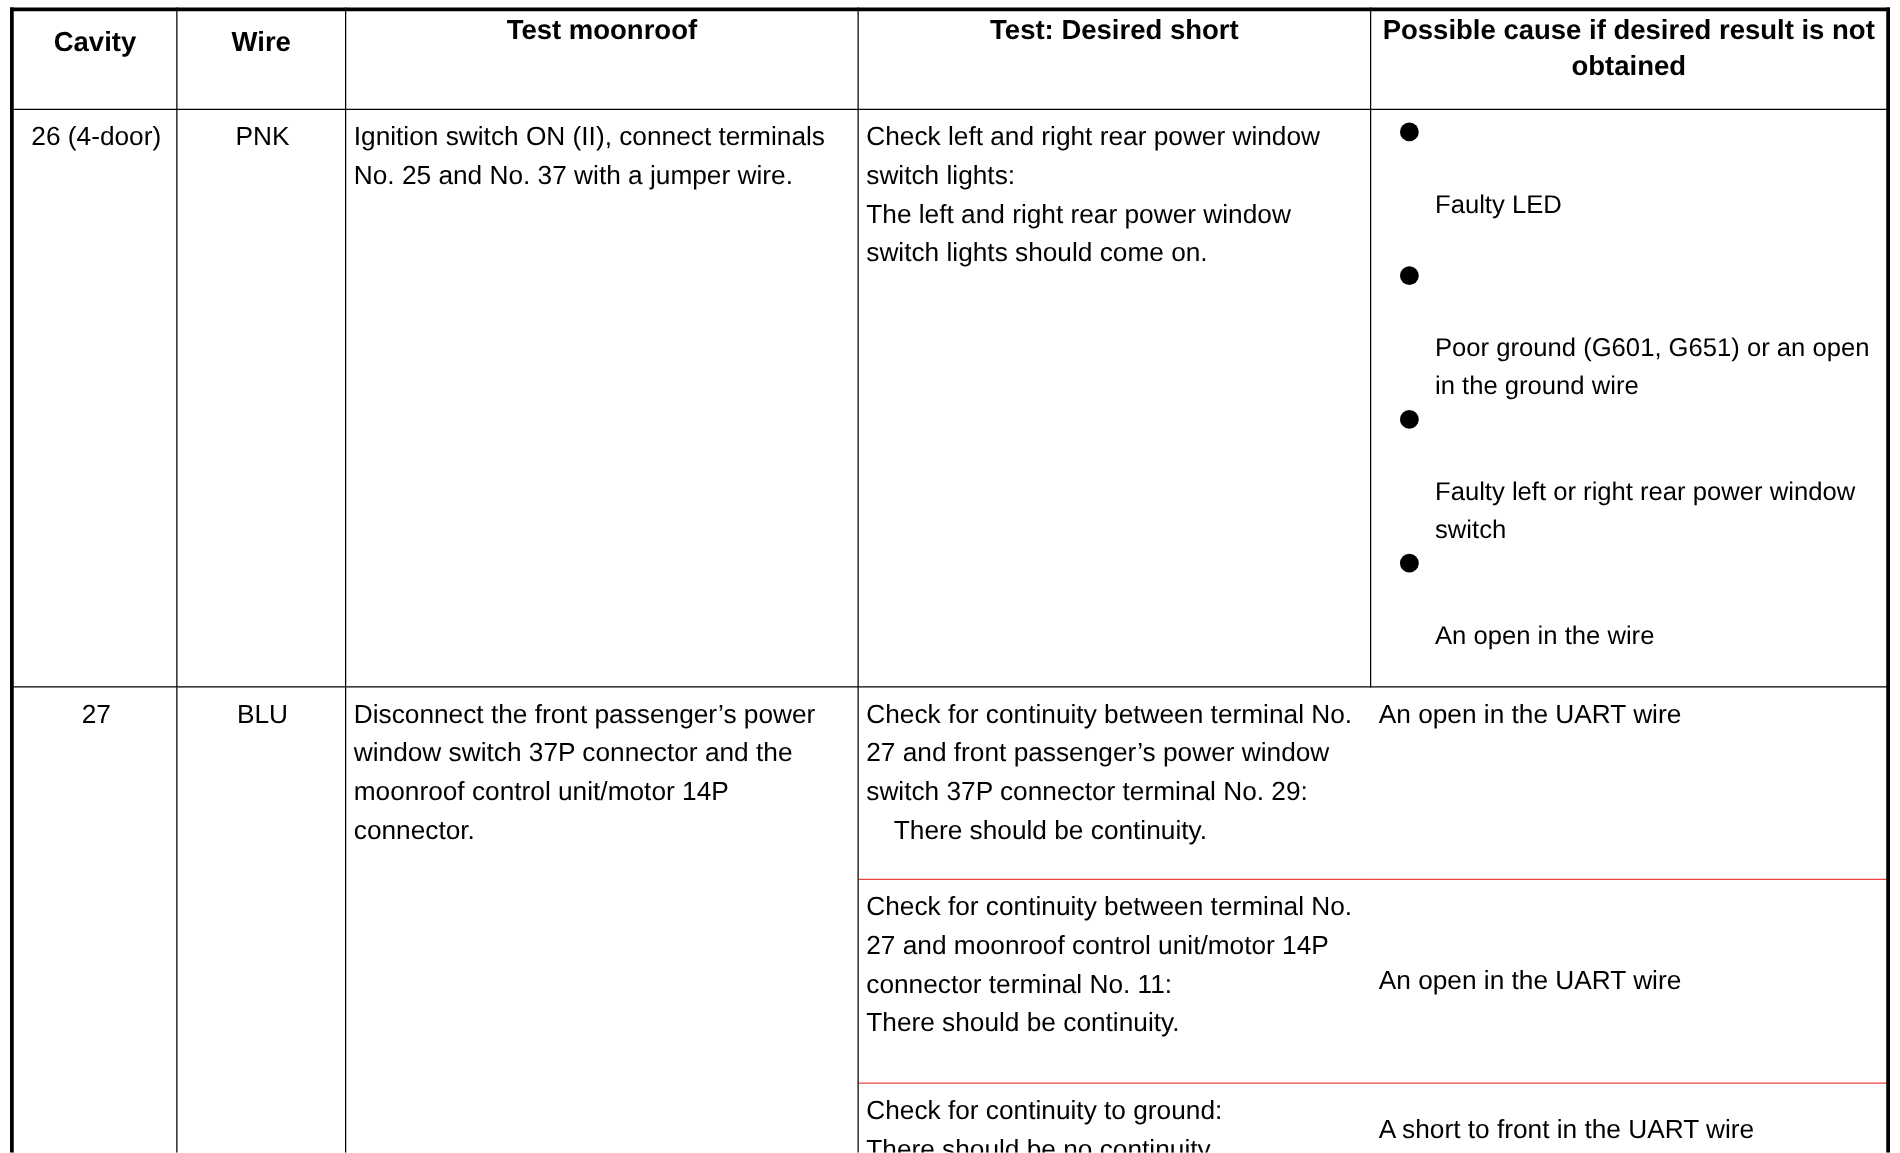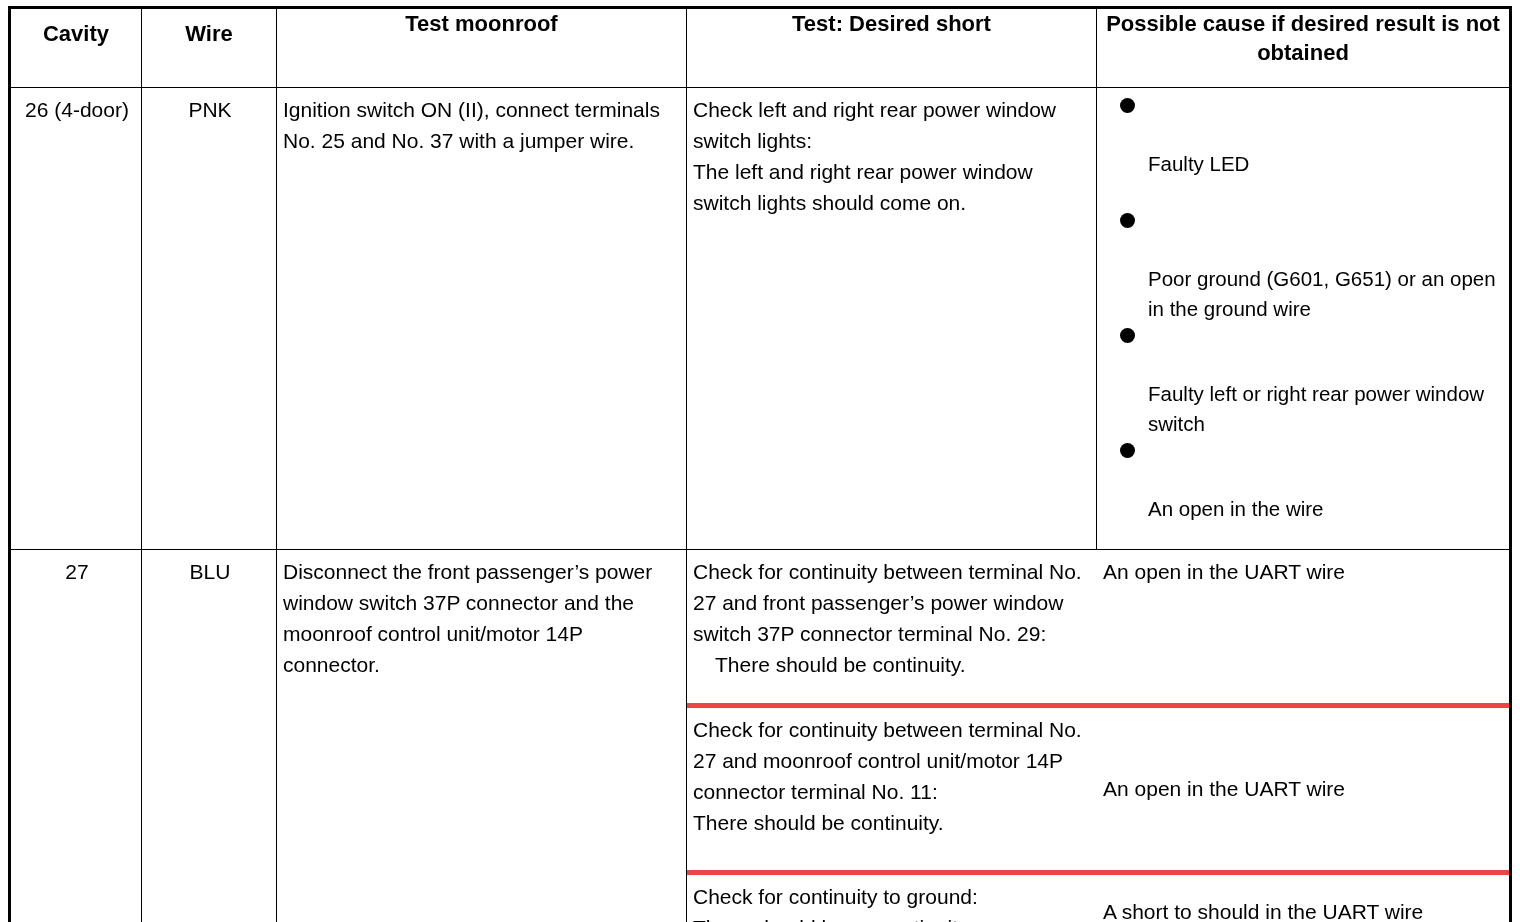--- a/index.html
+++ b/index.html
@@ -115,21 +115,21 @@
     border-collapse: collapse;
     table-layout: fixed;
   }
   table.sub td {
     border: 0;
     padding: 0;
     vertical-align: top;
     background: #ffffff;
   }
   table.sub tr.sub-row > td {
-    border-bottom: 5px solid #ef4444;
+    border-bottom: 1px solid #ef4444;
   }
   table.sub tr.sub-row.last > td {
     border-bottom: 0;
   }
   td.sub-res  { width: 410px; border-right: 1px solid #000000; }
   td.sub-cau  { width: 414px; }
 
   .sub-h1 { height: 153px; }
   .sub-h2 { height: 162px; }
   .sub-h3 { height: 69px; }
@@ -264,21 +264,21 @@
 
               <tr class="sub-row last">
                 <td class="sub-res sub-h3">
                   <div class="cell vtop-wrap">
                     <span>Check for continuity to ground:</span>
                     <span style="display:block;">There should be no continuity.</span>
                   </div>
                 </td>
                 <td class="sub-cau sub-h3">
                   <div class="cell vcenter-wrap">
-                    <span>A short to should in the UART wire</span>
+                    <span>A short to front in the UART wire</span>
                   </div>
                 </td>
               </tr>
 
             </tbody>
           </table>
         </td>
       </tr>
 
     </tbody>

